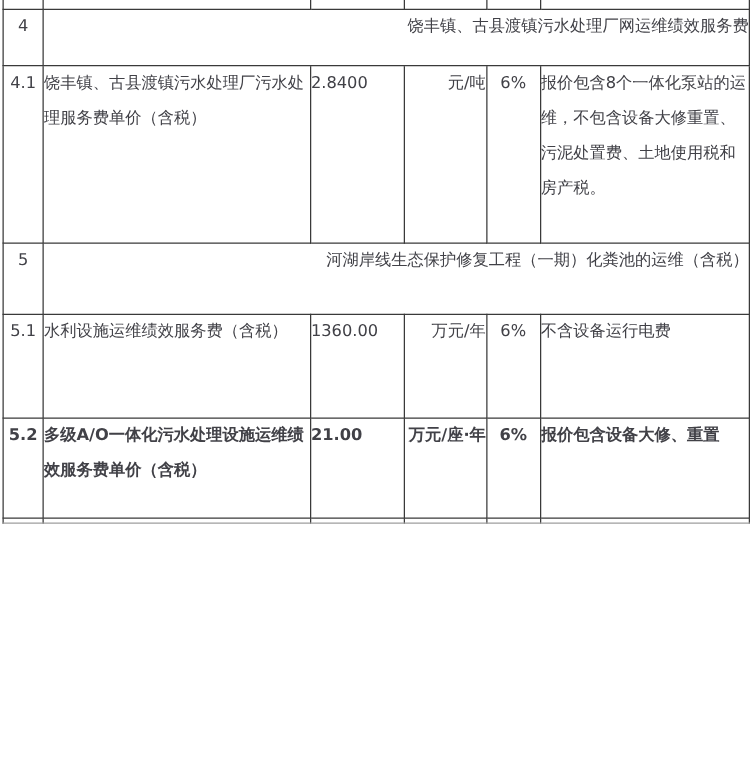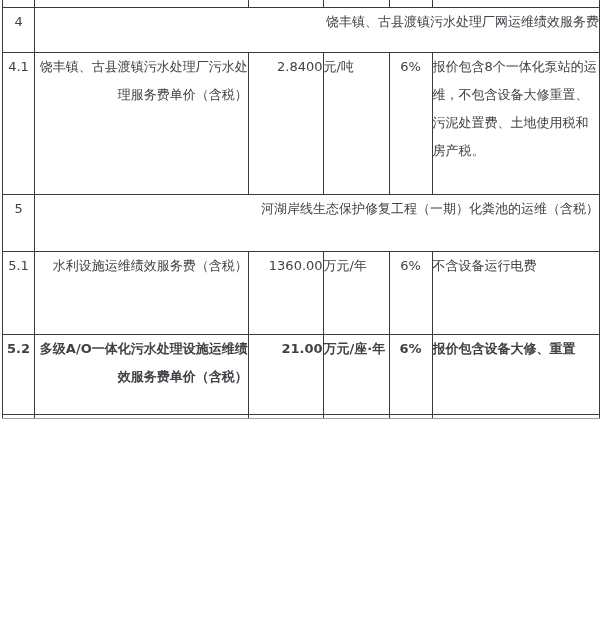--- a/index.html
+++ b/index.html
@@ -21,23 +21,23 @@
   table.fee-table td {
     border: 1px solid #3a3a3a;
     vertical-align: top;
     color: #414147;
     font-size: 13px;
     line-height: 28px;
     padding: 0;
     overflow: hidden;
   }
   .c-num    { width: 32px;  text-align: center; padding-top: 7px; }
-  .c-desc   { width: 232px; padding: 7px 1px 0 7px;  word-break: break-all; text-align: right; }
-  .c-value  { width: 76px;  text-align: right; padding-top: 7px; }
-  .c-unit   { width: 70px;  text-align: left; padding: 7px 2px 0 2px; word-break: break-all; }
+  .c-desc   { width: 232px; padding: 7px 1px 0 7px;  word-break: break-all; text-align: left; }
+  .c-value  { width: 76px;  text-align: left; padding-top: 7px; }
+  .c-unit   { width: 70px;  text-align: right; padding: 7px 2px 0 2px; word-break: break-all; }
   .c-rate   { width: 44px;  text-align: center; padding-top: 7px; }
   .c-remark { width: 181px; padding: 7px 1px 0 9px;  word-break: break-all; text-align: left; }
   .c-merged { padding: 7px 1px 0 7px; text-align: right; word-break: break-all; }
   tr.spacer-top td { border-top: none; }
   tr.spacer-bottom td { border-bottom: 1px solid #9e9e9e; }
 </style>
 </head>
 <body>
 
 <div class="page">

